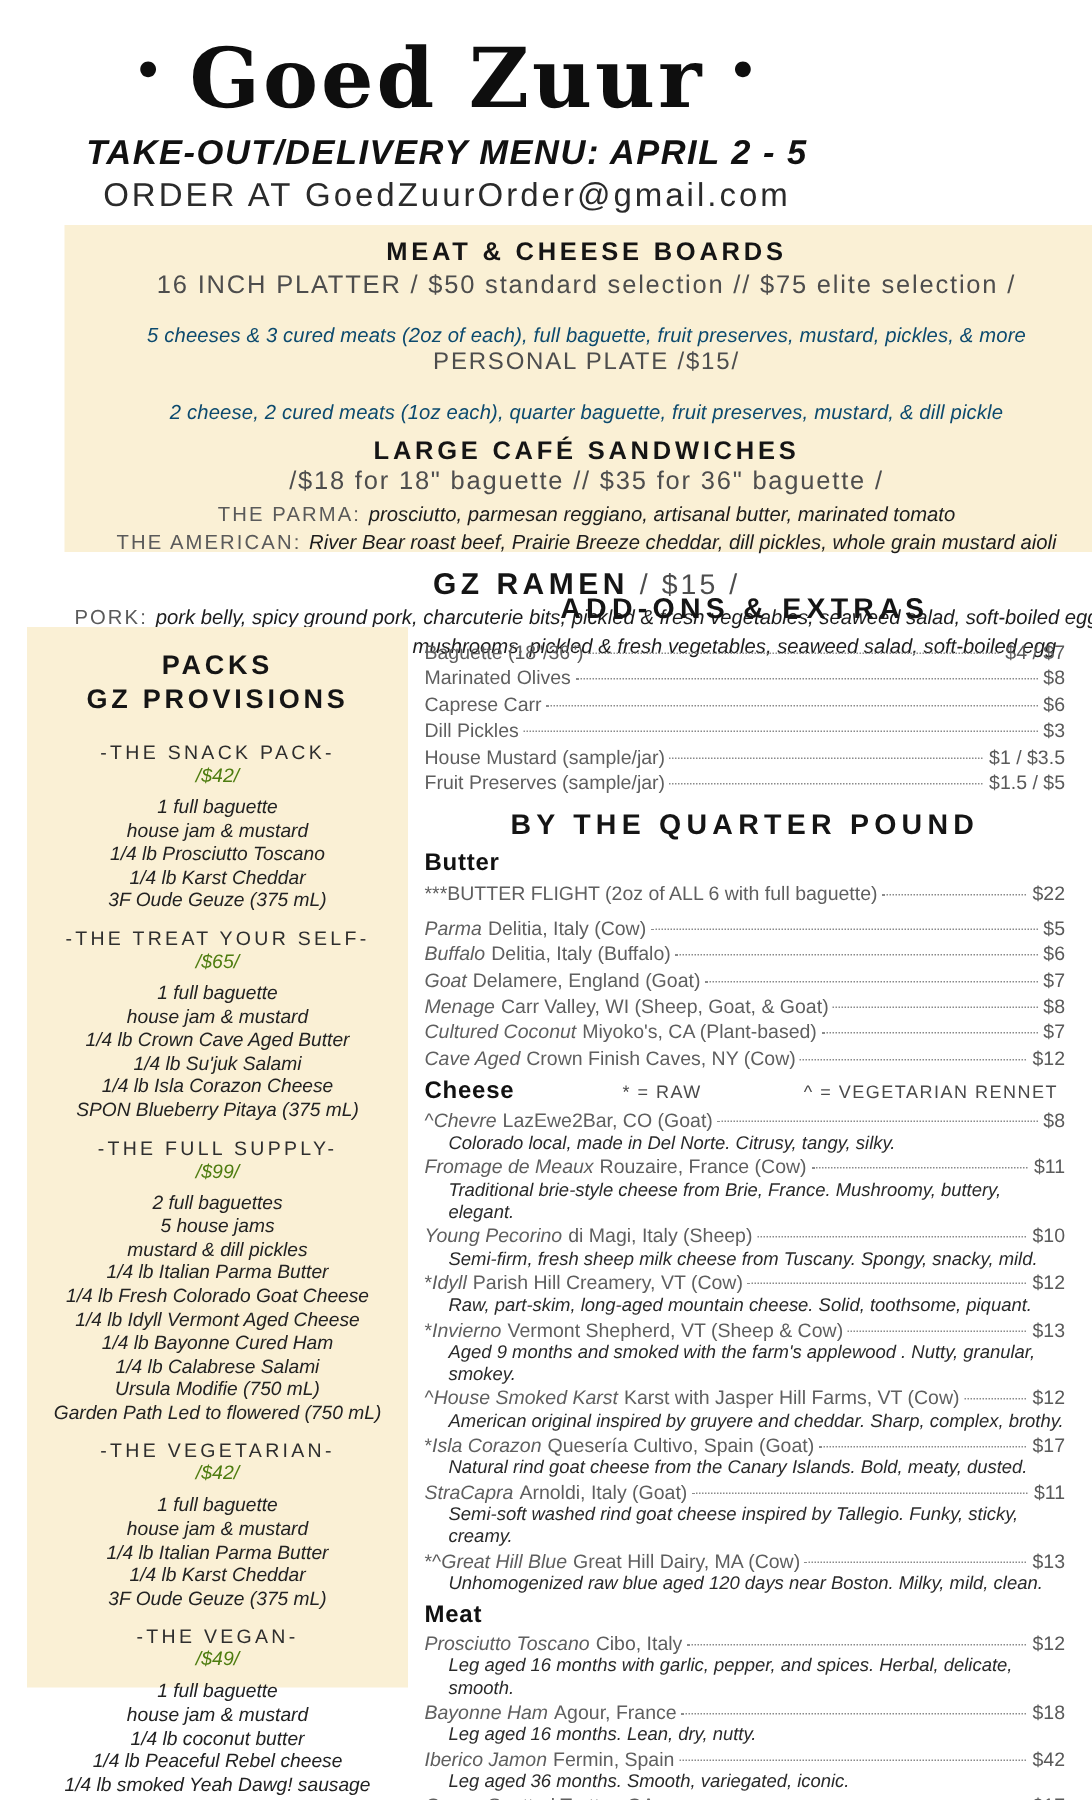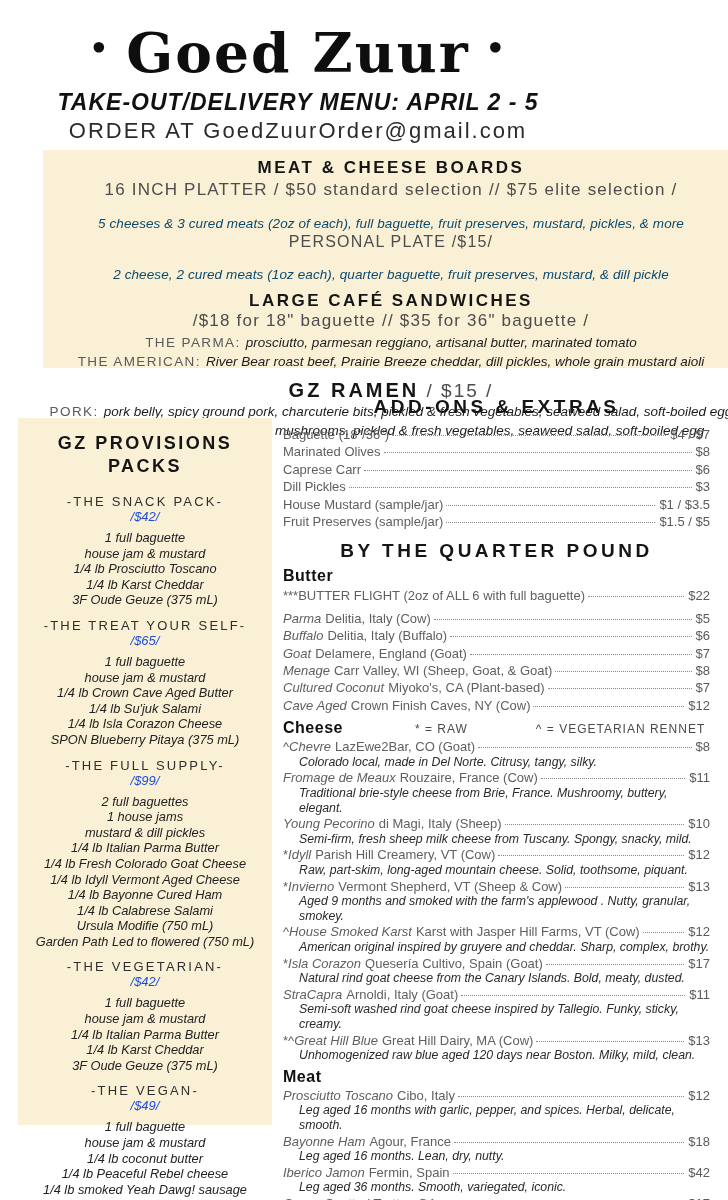--- a/index.html
+++ b/index.html
@@ -39,21 +39,21 @@
   .mix .caps{font-weight:400;letter-spacing:1.4px;color:#5a5a5a;}
   .mix .it2{font-style:italic;font-weight:500;color:#1c1c1c;}
   .ramen-h{margin-top:10px;}
   .ramen-h .bold{font-size:20px;font-weight:700;letter-spacing:3px;color:#151515;}
   .ramen-h .price{font-size:19px;font-weight:400;letter-spacing:2px;color:#4d4d4d;}
   .gap6{margin-top:9px;}
   
   .prov-h{font-size:18px;font-weight:700;letter-spacing:2.5px;color:#151515;line-height:23px;}
   .pack{margin-top:10px;}
   .pack-name{font-size:13px;font-weight:500;letter-spacing:2.2px;color:#2e2e2e;}
-  .pack-price{font-size:13px;font-style:italic;color:#1d4ed8;line-height:16px;}
+  .pack-price{font-size:13px;font-style:italic;color:#4d7c0f;line-height:16px;}
   .pack-items{margin-top:5px;}
   .pack-item{font-size:12.8px;font-style:italic;font-weight:500;color:#222;line-height:15.6px;}
   
   .right-col{position:absolute;left:283px;top:376px;width:427px;}
   .col-h{font-size:19px;font-weight:700;letter-spacing:3.5px;color:#151515;text-align:center;margin-top:20px;}
   .addons{margin-top:8px;margin-bottom:6px;}
   .dotrow{display:flex;align-items:baseline;font-size:13px;line-height:17.4px;color:#5f5f5f;}
   .dotrow .dots{flex:1;margin:0 4px 0 3px;border-bottom:1.4px dotted #8a8a8a;transform:translateY(-3px);}
   .dotrow .price{color:#5a5a5a;white-space:nowrap;}
   .dotrow .lbl{white-space:nowrap;}
@@ -102,22 +102,22 @@
   <div class="mix" style="margin-top:2px">
     <span class="caps">PORK: </span><span class="it2">pork belly, spicy ground pork, charcuterie bits, pickled &amp; fresh vegetables, seaweed salad, soft-boiled egg</span>
   </div>
   <div class="mix">
     <span class="caps">MISO MUSHROOM: </span><span class="it2">roasted mushrooms, pickled &amp; fresh vegetables, seaweed salad, soft-boiled egg</span>
   </div>
 </div>
 
 <div class="panel left-box">
   <div class="prov-h">
+    <div>PACKS</div>
     <div>GZ PROVISIONS</div>
-    <div>PACKS</div>
   </div>
 
   <div class="pack" style="margin-top:16px">
     <div class="pack-name">-THE SNACK PACK-</div>
     <div class="pack-price">/$42/</div>
     <div class="pack-items">
       <div class="pack-item">1 full baguette</div>
       <div class="pack-item">house jam &amp; mustard</div>
       <div class="pack-item">1/4 lb Prosciutto Toscano</div>
       <div class="pack-item">1/4 lb Karst Cheddar</div>
@@ -136,21 +136,21 @@
       <div class="pack-item">1/4 lb Isla Corazon Cheese</div>
       <div class="pack-item">SPON Blueberry Pitaya (375 mL)</div>
     </div>
   </div>
 
   <div class="pack">
     <div class="pack-name">-THE FULL SUPPLY-</div>
     <div class="pack-price">/$99/</div>
     <div class="pack-items">
       <div class="pack-item">2 full baguettes</div>
-      <div class="pack-item">1 house jams</div>
+      <div class="pack-item">5 house jams</div>
       <div class="pack-item">mustard &amp; dill pickles</div>
       <div class="pack-item">1/4 lb Italian Parma Butter</div>
       <div class="pack-item">1/4 lb Fresh Colorado Goat Cheese</div>
       <div class="pack-item">1/4 lb Idyll Vermont Aged Cheese</div>
       <div class="pack-item">1/4 lb Bayonne Cured Ham</div>
       <div class="pack-item">1/4 lb Calabrese Salami</div>
       <div class="pack-item">Ursula Modifie (750 mL)</div>
       <div class="pack-item">Garden Path Led to flowered (750 mL)</div>
     </div>
   </div>

